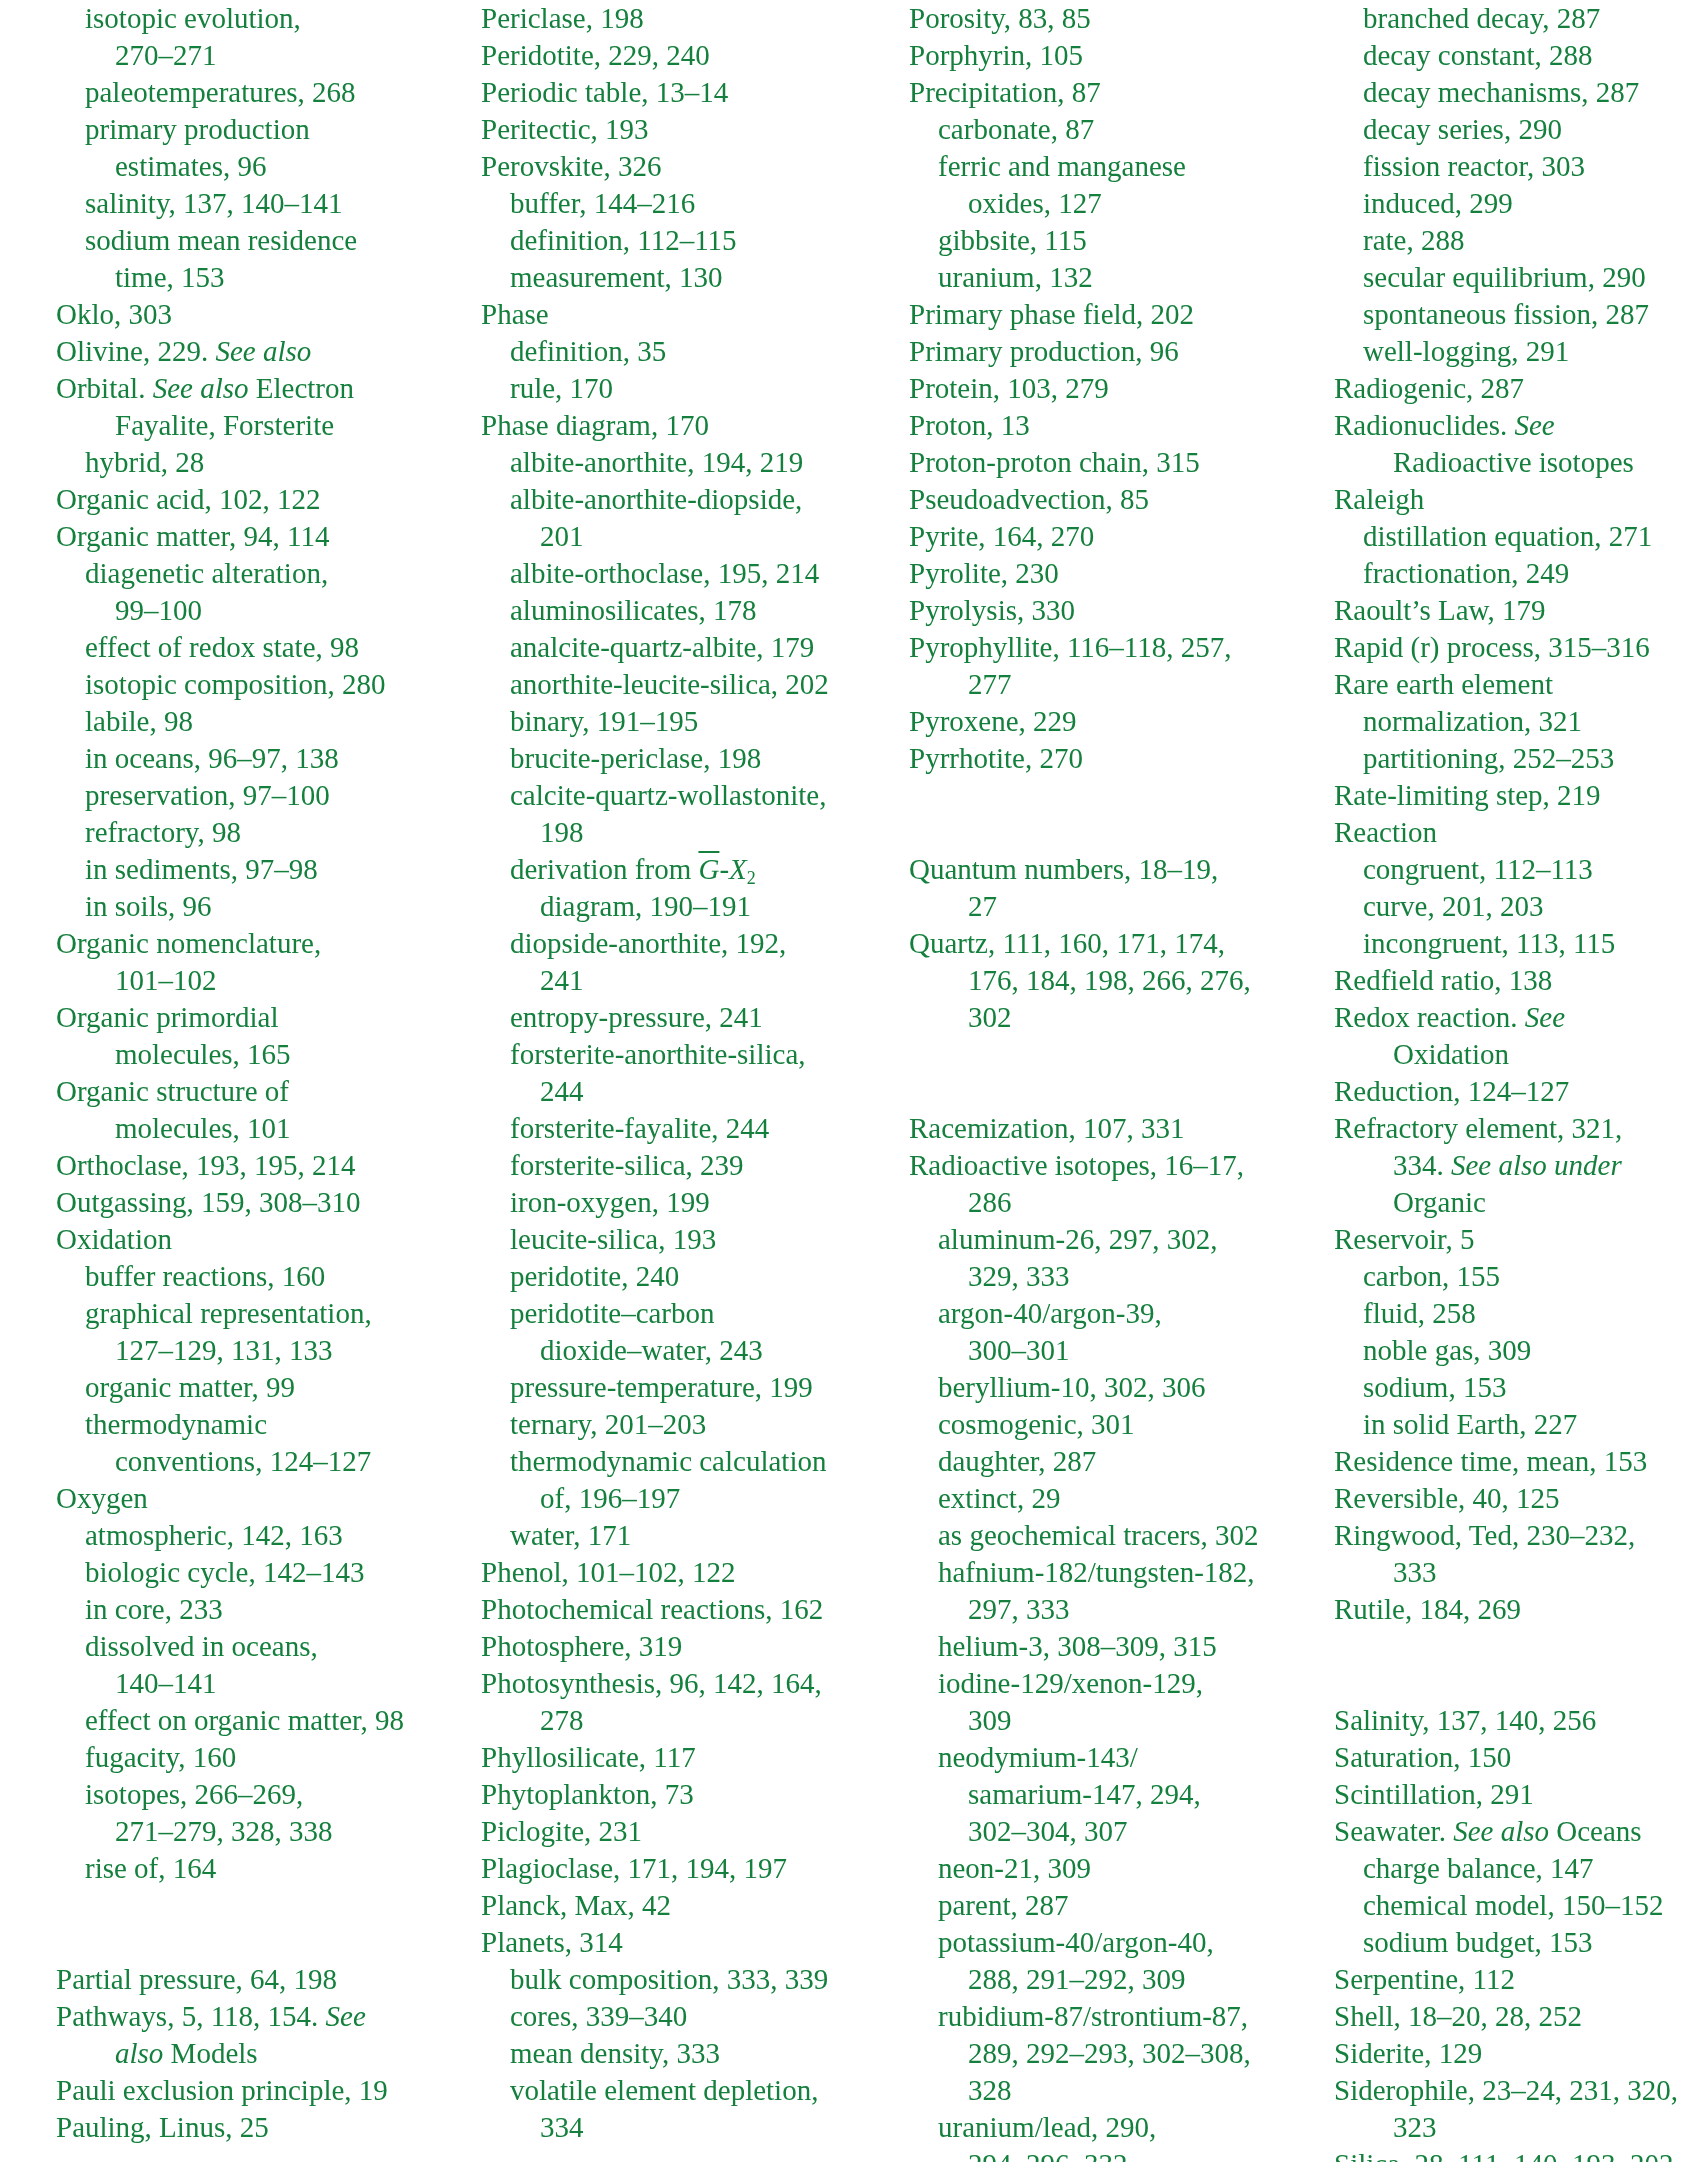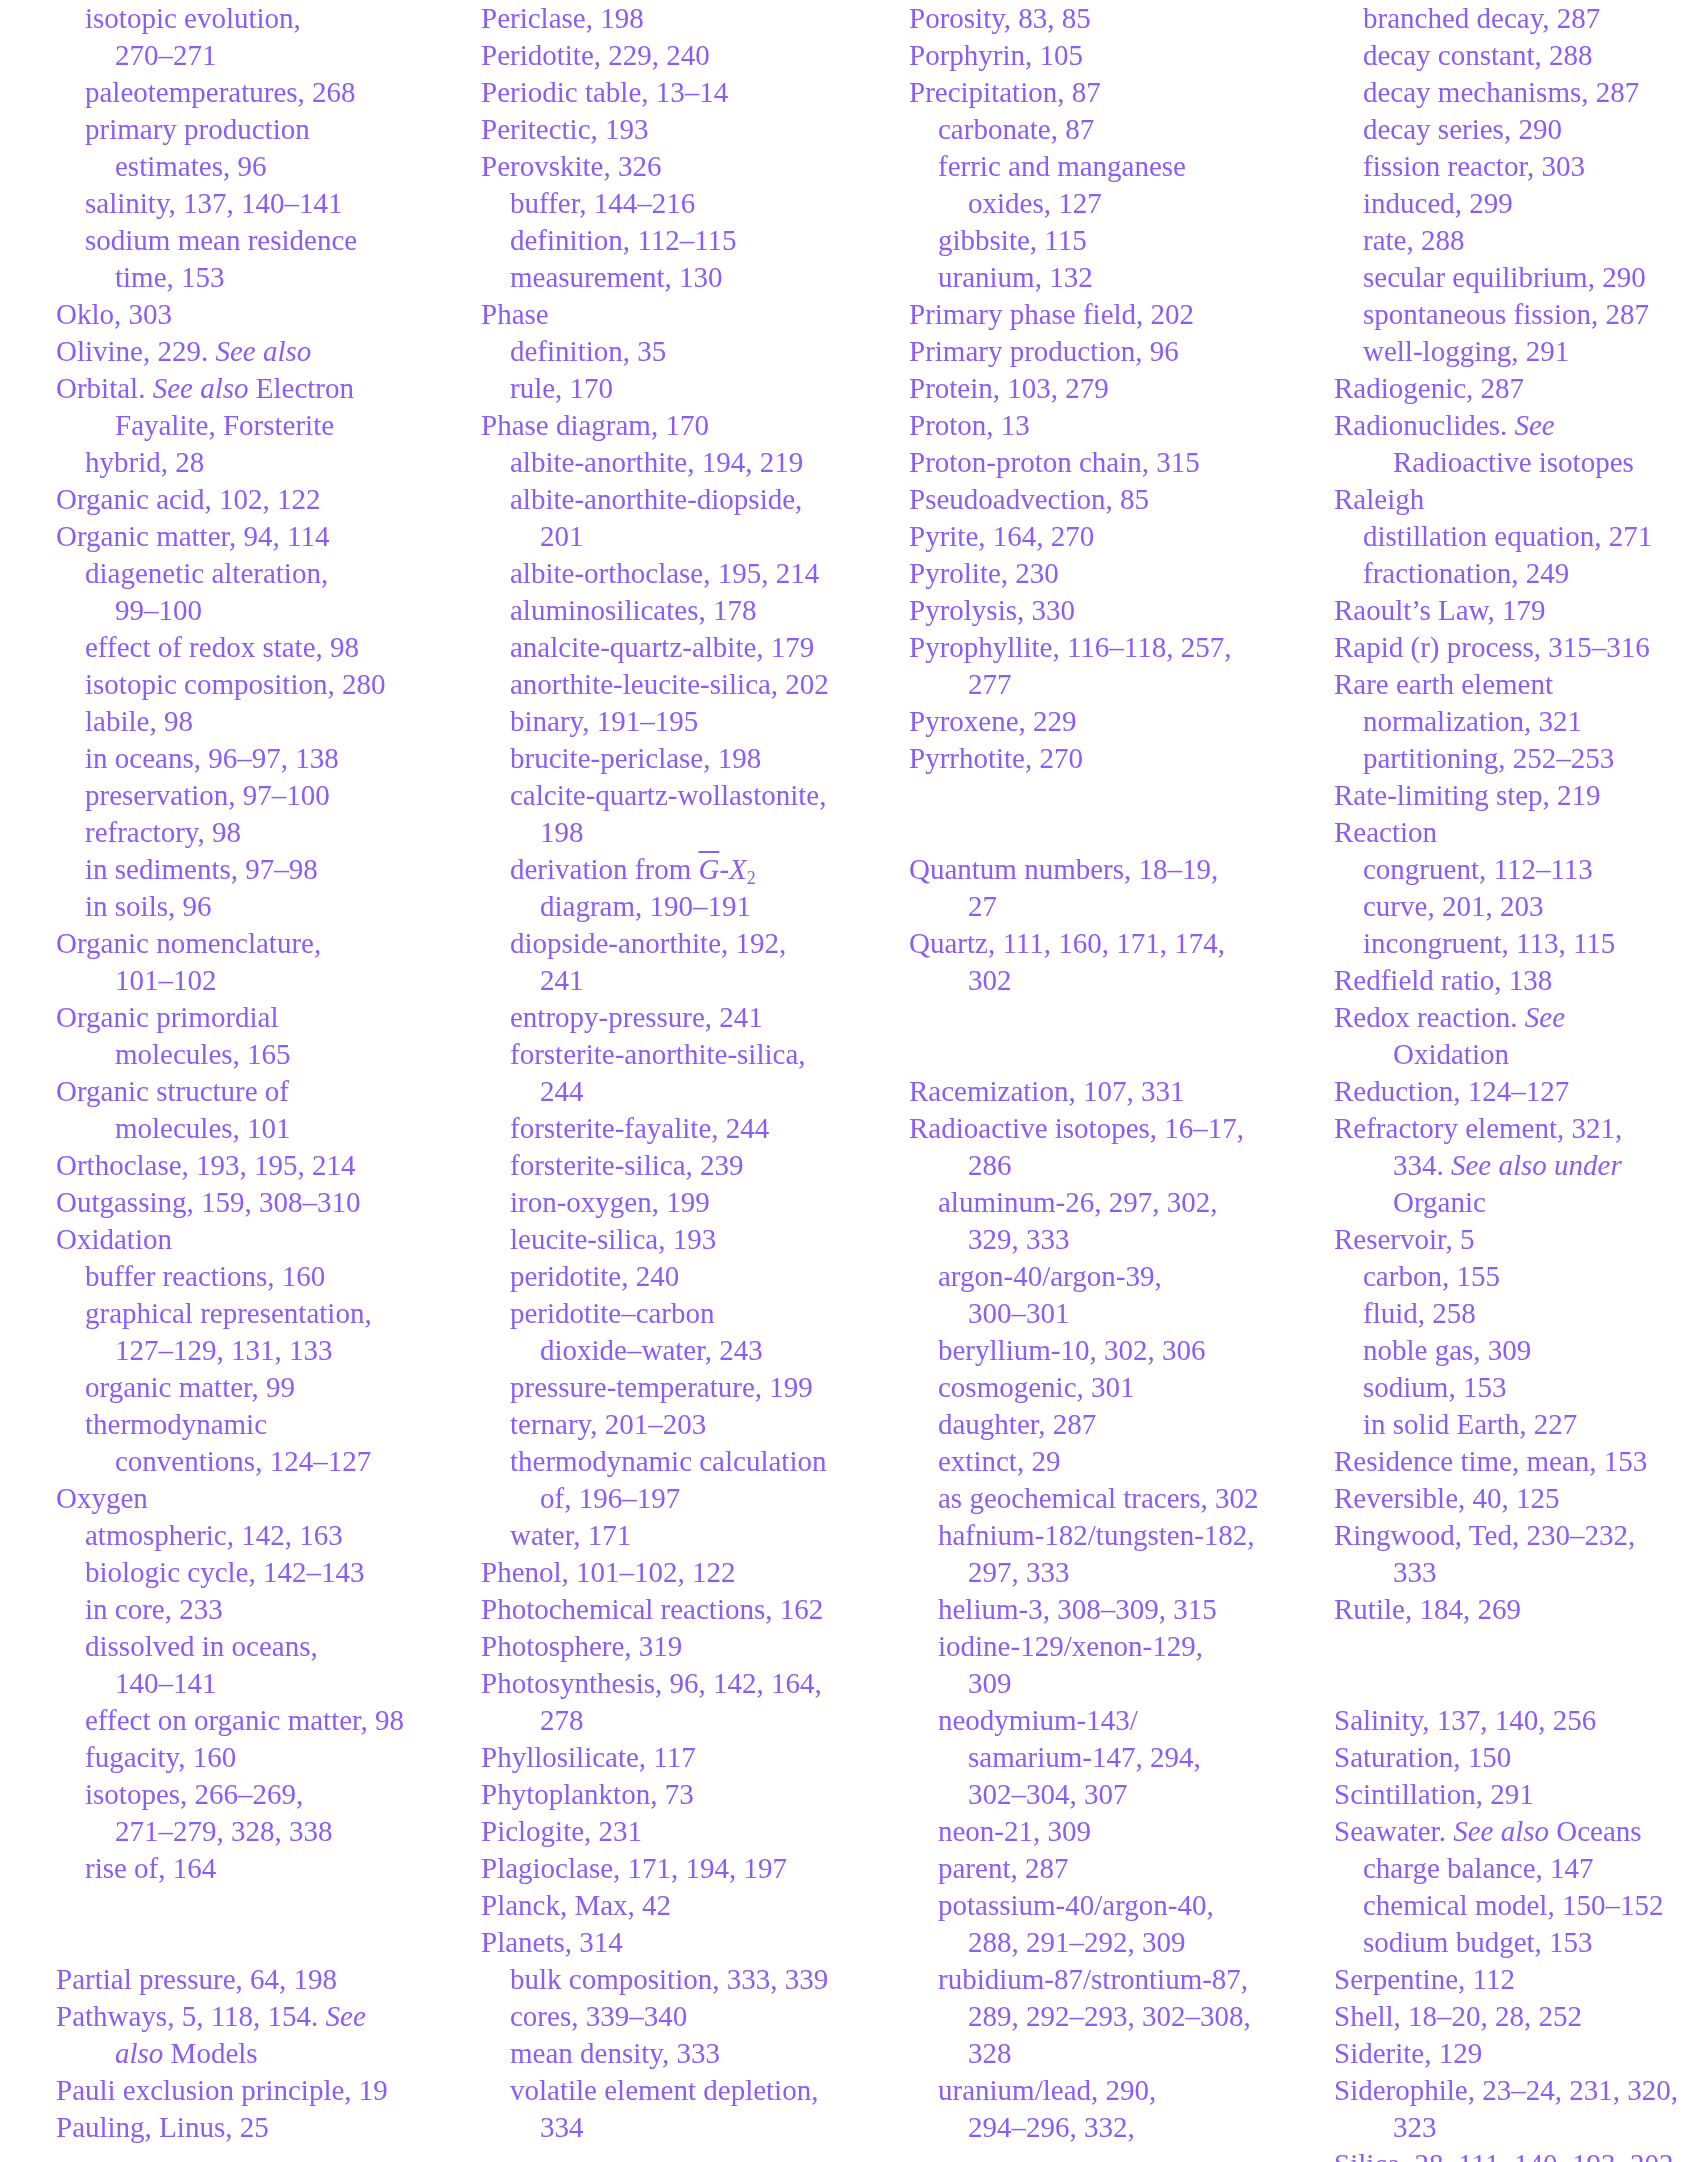--- a/index.html
+++ b/index.html
@@ -11,21 +11,21 @@
     background: #ffffff;
   }
   .page {
     position: relative;
     width: 1707px;
     height: 2163px;
     background: #ffffff;
     font-family: "Liberation Serif", "DejaVu Serif", serif;
     font-size: 29px;
     line-height: 37px;
-    color: #8b5cf6;
+    color: #15803d;
   }
   .col {
     position: absolute;
     top: 0;
     width: 417px;
     white-space: nowrap;
   }
   .col-1 { left: 56px; }
   .col-2 { left: 481px; }
   .col-3 { left: 909px; }
@@ -182,20 +182,21 @@
       <div class="line ind0"><span>Pyrolysis, 330</span></div>
       <div class="line ind0"><span>Pyrophyllite, 116–118, 257,</span></div>
       <div class="line ind2"><span>277</span></div>
       <div class="line ind0"><span>Pyroxene, 229</span></div>
       <div class="line ind0"><span>Pyrrhotite, 270</span></div>
       <div class="line"></div>
       <div class="line"></div>
       <div class="line ind0"><span>Quantum numbers, 18–19,</span></div>
       <div class="line ind2"><span>27</span></div>
       <div class="line ind0"><span>Quartz, 111, 160, 171, 174,</span></div>
+      <div class="line ind2"><span>176, 184, 198, 266, 276,</span></div>
       <div class="line ind2"><span>302</span></div>
       <div class="line"></div>
       <div class="line"></div>
       <div class="line ind0"><span>Racemization, 107, 331</span></div>
       <div class="line ind0"><span>Radioactive isotopes, 16–17,</span></div>
       <div class="line ind2"><span>286</span></div>
       <div class="line ind1"><span>aluminum-26, 297, 302,</span></div>
       <div class="line ind2"><span>329, 333</span></div>
       <div class="line ind1"><span>argon-40/argon-39,</span></div>
       <div class="line ind2"><span>300–301</span></div>

